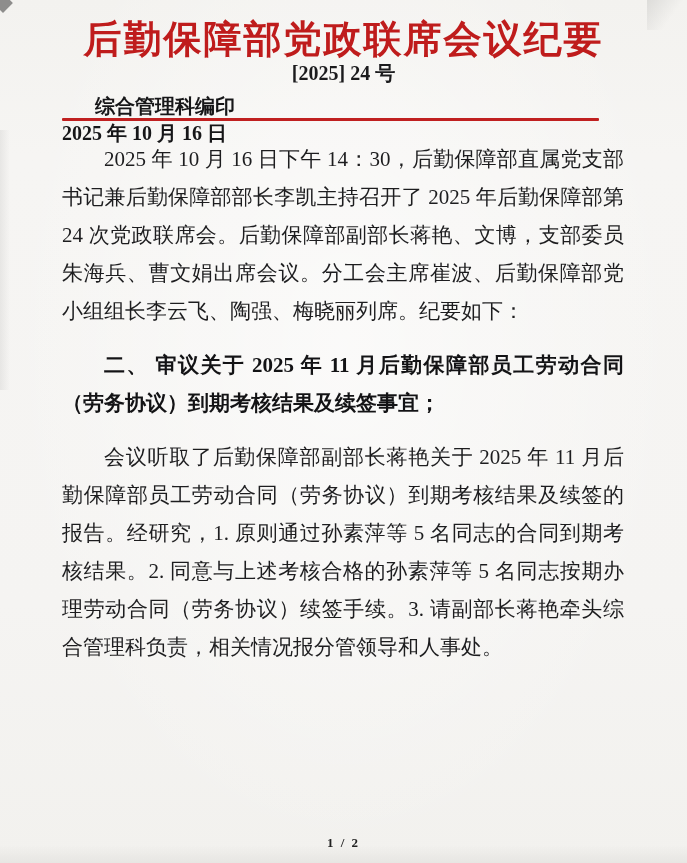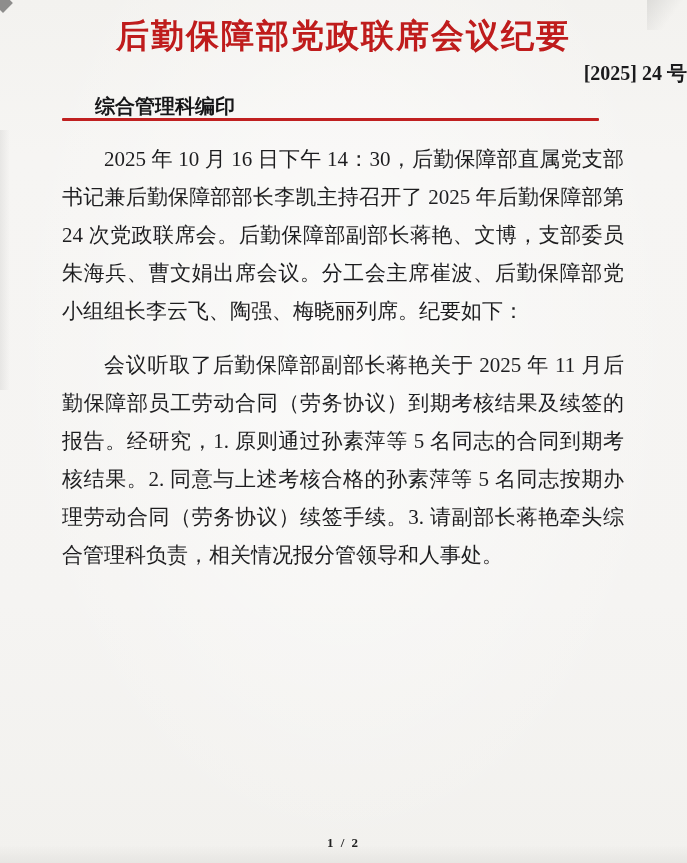--- a/index.html
+++ b/index.html
@@ -41,29 +41,29 @@
     position: absolute; bottom: 0; left: 0; right: 0;
     height: 18px;
     background: linear-gradient(0deg, rgba(150,148,144,0.12), rgba(150,148,144,0));
   }
 
   .doc-title {
     position: absolute;
     top: 14px; left: 0; right: 0;
     margin: 0;
     text-align: center;
-    font-size: 33px;
+    font-size: 38px;
     font-weight: 700;
     letter-spacing: 2px;
     color: #bf1c1c;
   }
   .doc-number {
     position: absolute;
     top: 60px; left: 0; right: 0;
-    text-align: right;
+    text-align: center;
     font-size: 20px;
     font-weight: 600;
     color: #1b1b1d;
   }
   .issuer-row {
     position: absolute;
     top: 93px;
     left: 62px;
     width: 537px;
     display: flex;
@@ -123,25 +123,27 @@
   <div class="scan-streak-tr"></div>
   <div class="scan-streak-left"></div>
   <div class="scan-shade-bottom"></div>
 
   <h1 class="doc-title">后勤保障部党政联席会议纪要</h1>
 
   <div class="doc-number">[2025] 24 号</div>
 
   <div class="issuer-row">
     <span class="issuer">综合管理科编印</span>
+    <span class="issue-date">2025 年 10 月 16 日</span>
   </div>
 
   <div class="red-rule"></div>
 
   <div class="doc-body">
     <p class="paragraph">2025 年 10 月 16 日下午 14：30，后勤保障部直属党支部书记兼后勤保障部部长李凯主持召开了 2025 年后勤保障部第 24 次党政联席会。后勤保障部副部长蒋艳、文博，支部委员朱海兵、曹文娟出席会议。分工会主席崔波、后勤保障部党小组组长李云飞、陶强、梅晓丽列席。纪要如下：</p>
+    <p class="heading">二、 审议关于 2025 年 11 月后勤保障部员工劳动合同（劳务协议）到期考核结果及续签事宜；</p>
     <p class="paragraph">会议听取了后勤保障部副部长蒋艳关于 2025 年 11 月后勤保障部员工劳动合同（劳务协议）到期考核结果及续签的报告。经研究，1. 原则通过孙素萍等 5 名同志的合同到期考核结果。2. 同意与上述考核合格的孙素萍等 5 名同志按期办理劳动合同（劳务协议）续签手续。3. 请副部长蒋艳牵头综合管理科负责，相关情况报分管领导和人事处。</p>
 
   </div>
 
   <div class="page-footer">1 / 2</div>
 
 </div>
 
 </body></html>

